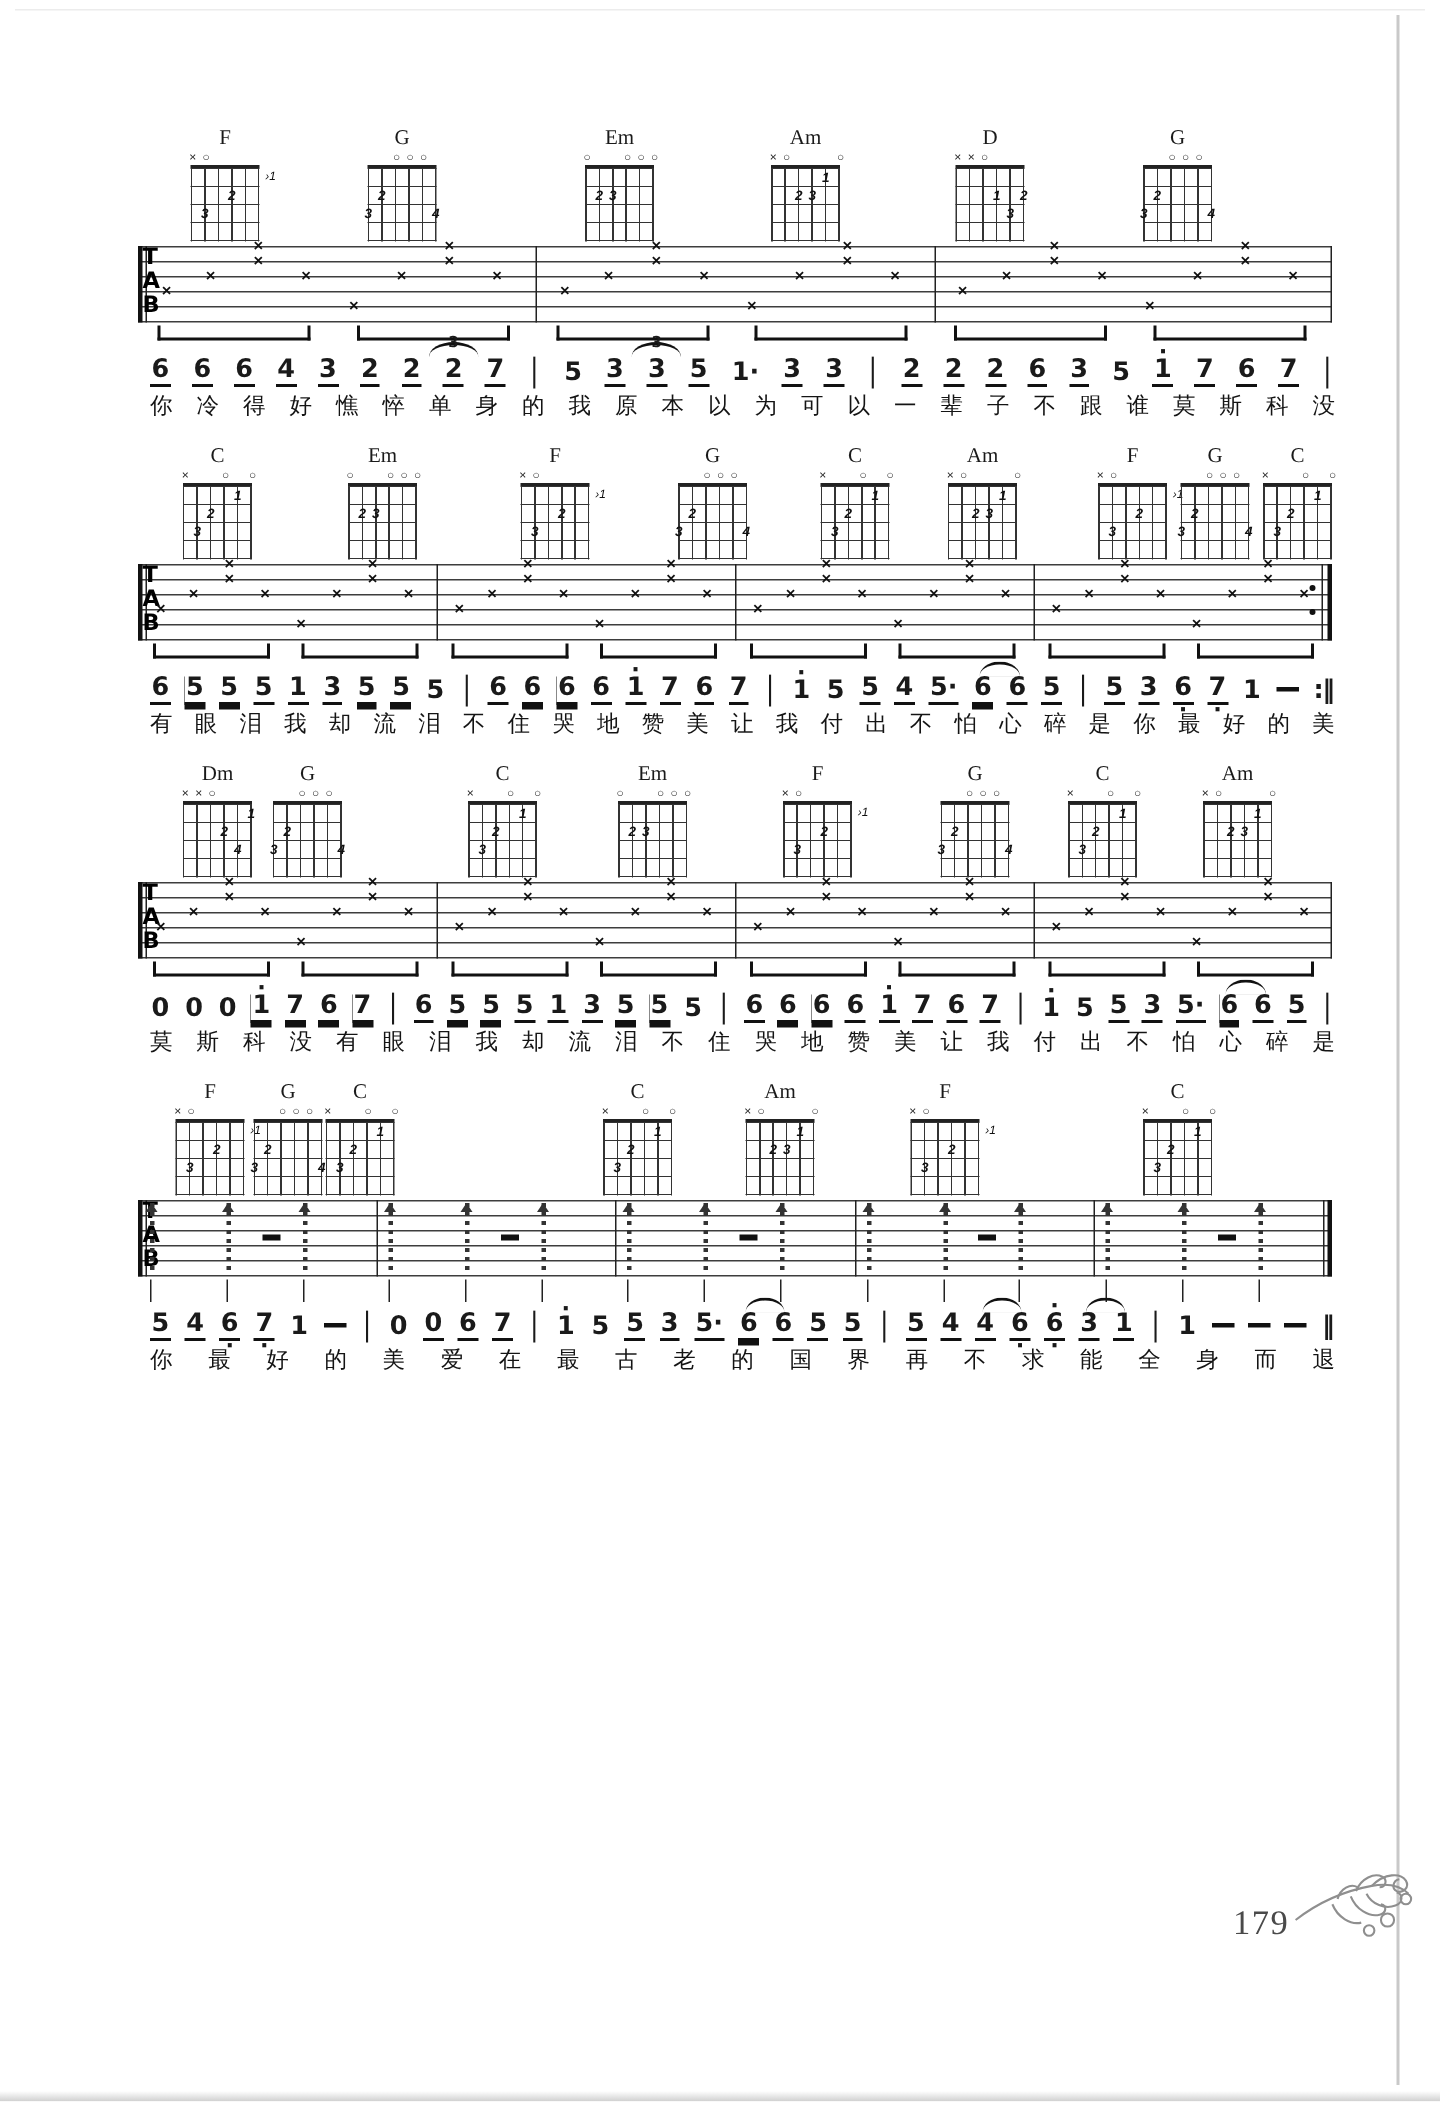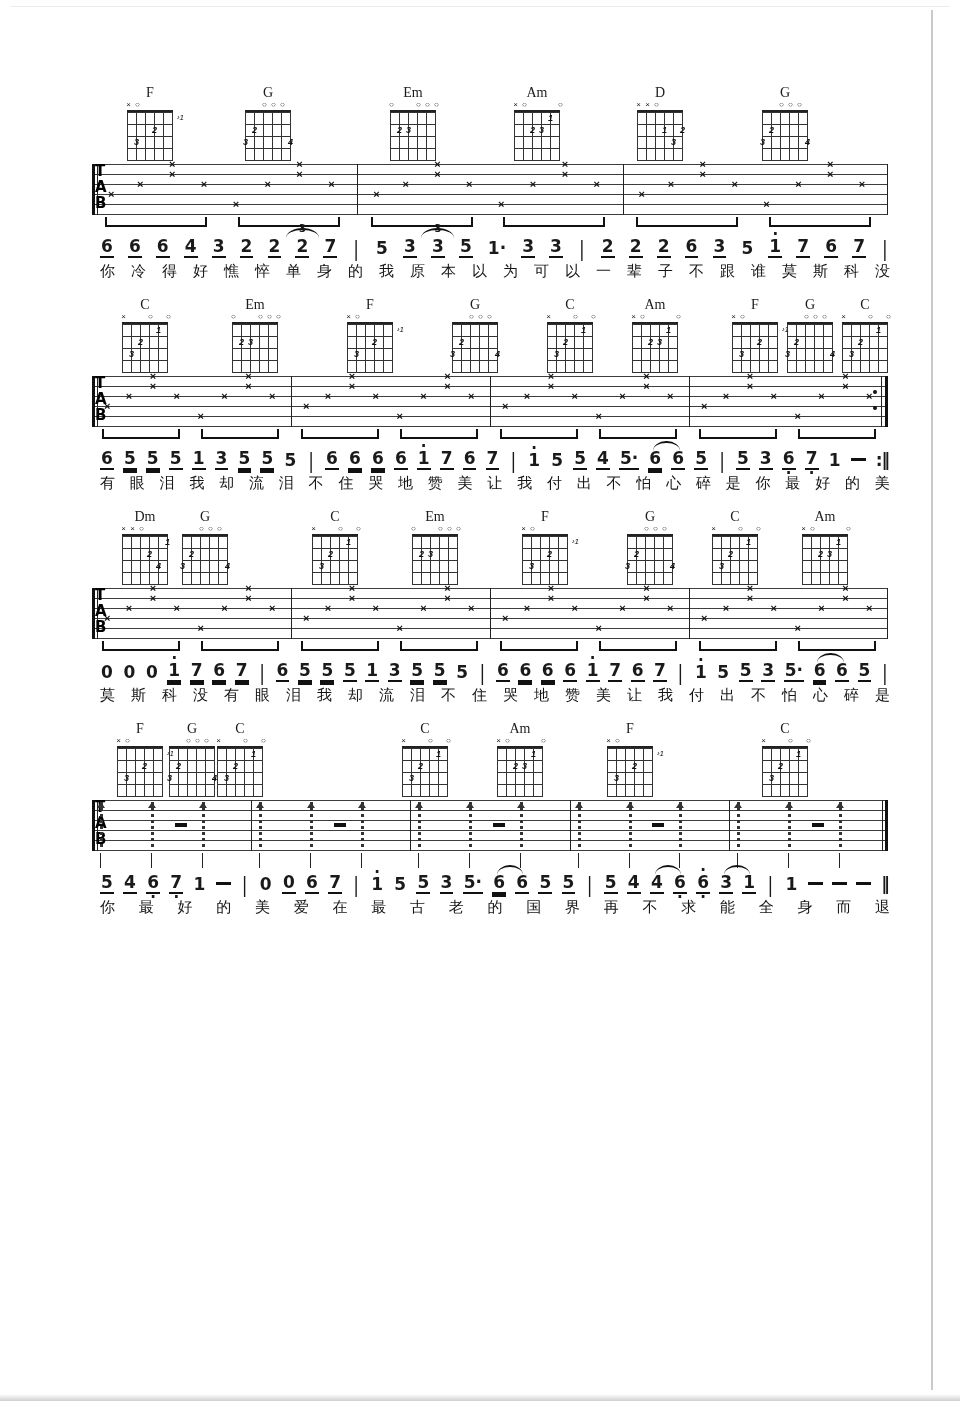--- a/index.html
+++ b/index.html
@@ -1056,13 +1056,30 @@
           <span class="syll">求</span>
           <span class="syll">能</span>
           <span class="syll">全</span>
           <span class="syll">身</span>
           <span class="syll">而</span>
           <span class="syll">退</span>
         </div>
     </div>
   </div>
 
+  <div class="pagefoot">
+    <span class="pnum">179</span>
+    <svg width="92" height="72" viewBox="0 0 92 72">
+      <g fill="none" stroke="#8f8f8f" stroke-width="1.6">
+        <path d="M2,44 C20,30 38,22 60,18 C72,16 82,18 88,24"></path>
+        <path d="M60,18 C70,8 82,8 86,14 C89,19 84,24 79,22 C75,20 76,14 81,13"></path>
+        <path d="M48,22 C52,12 62,8 68,11 C72,13 71,19 66,19"></path>
+        <path d="M34,28 C36,20 44,16 49,19"></path>
+        <path d="M56,24 C60,32 70,36 78,33 C84,31 84,24 79,23"></path>
+        <path d="M44,26 C48,36 58,42 66,40 C71,39 72,33 67,32"></path>
+        <path d="M30,32 C34,42 44,48 52,46"></path>
+        <circle cx="86" cy="28" r="4"></circle>
+        <circle cx="72" cy="44" r="5"></circle>
+        <circle cx="58" cy="52" r="4"></circle>
+      </g>
+    </svg>
+  </div>
 </div>
 
 </body></html>

